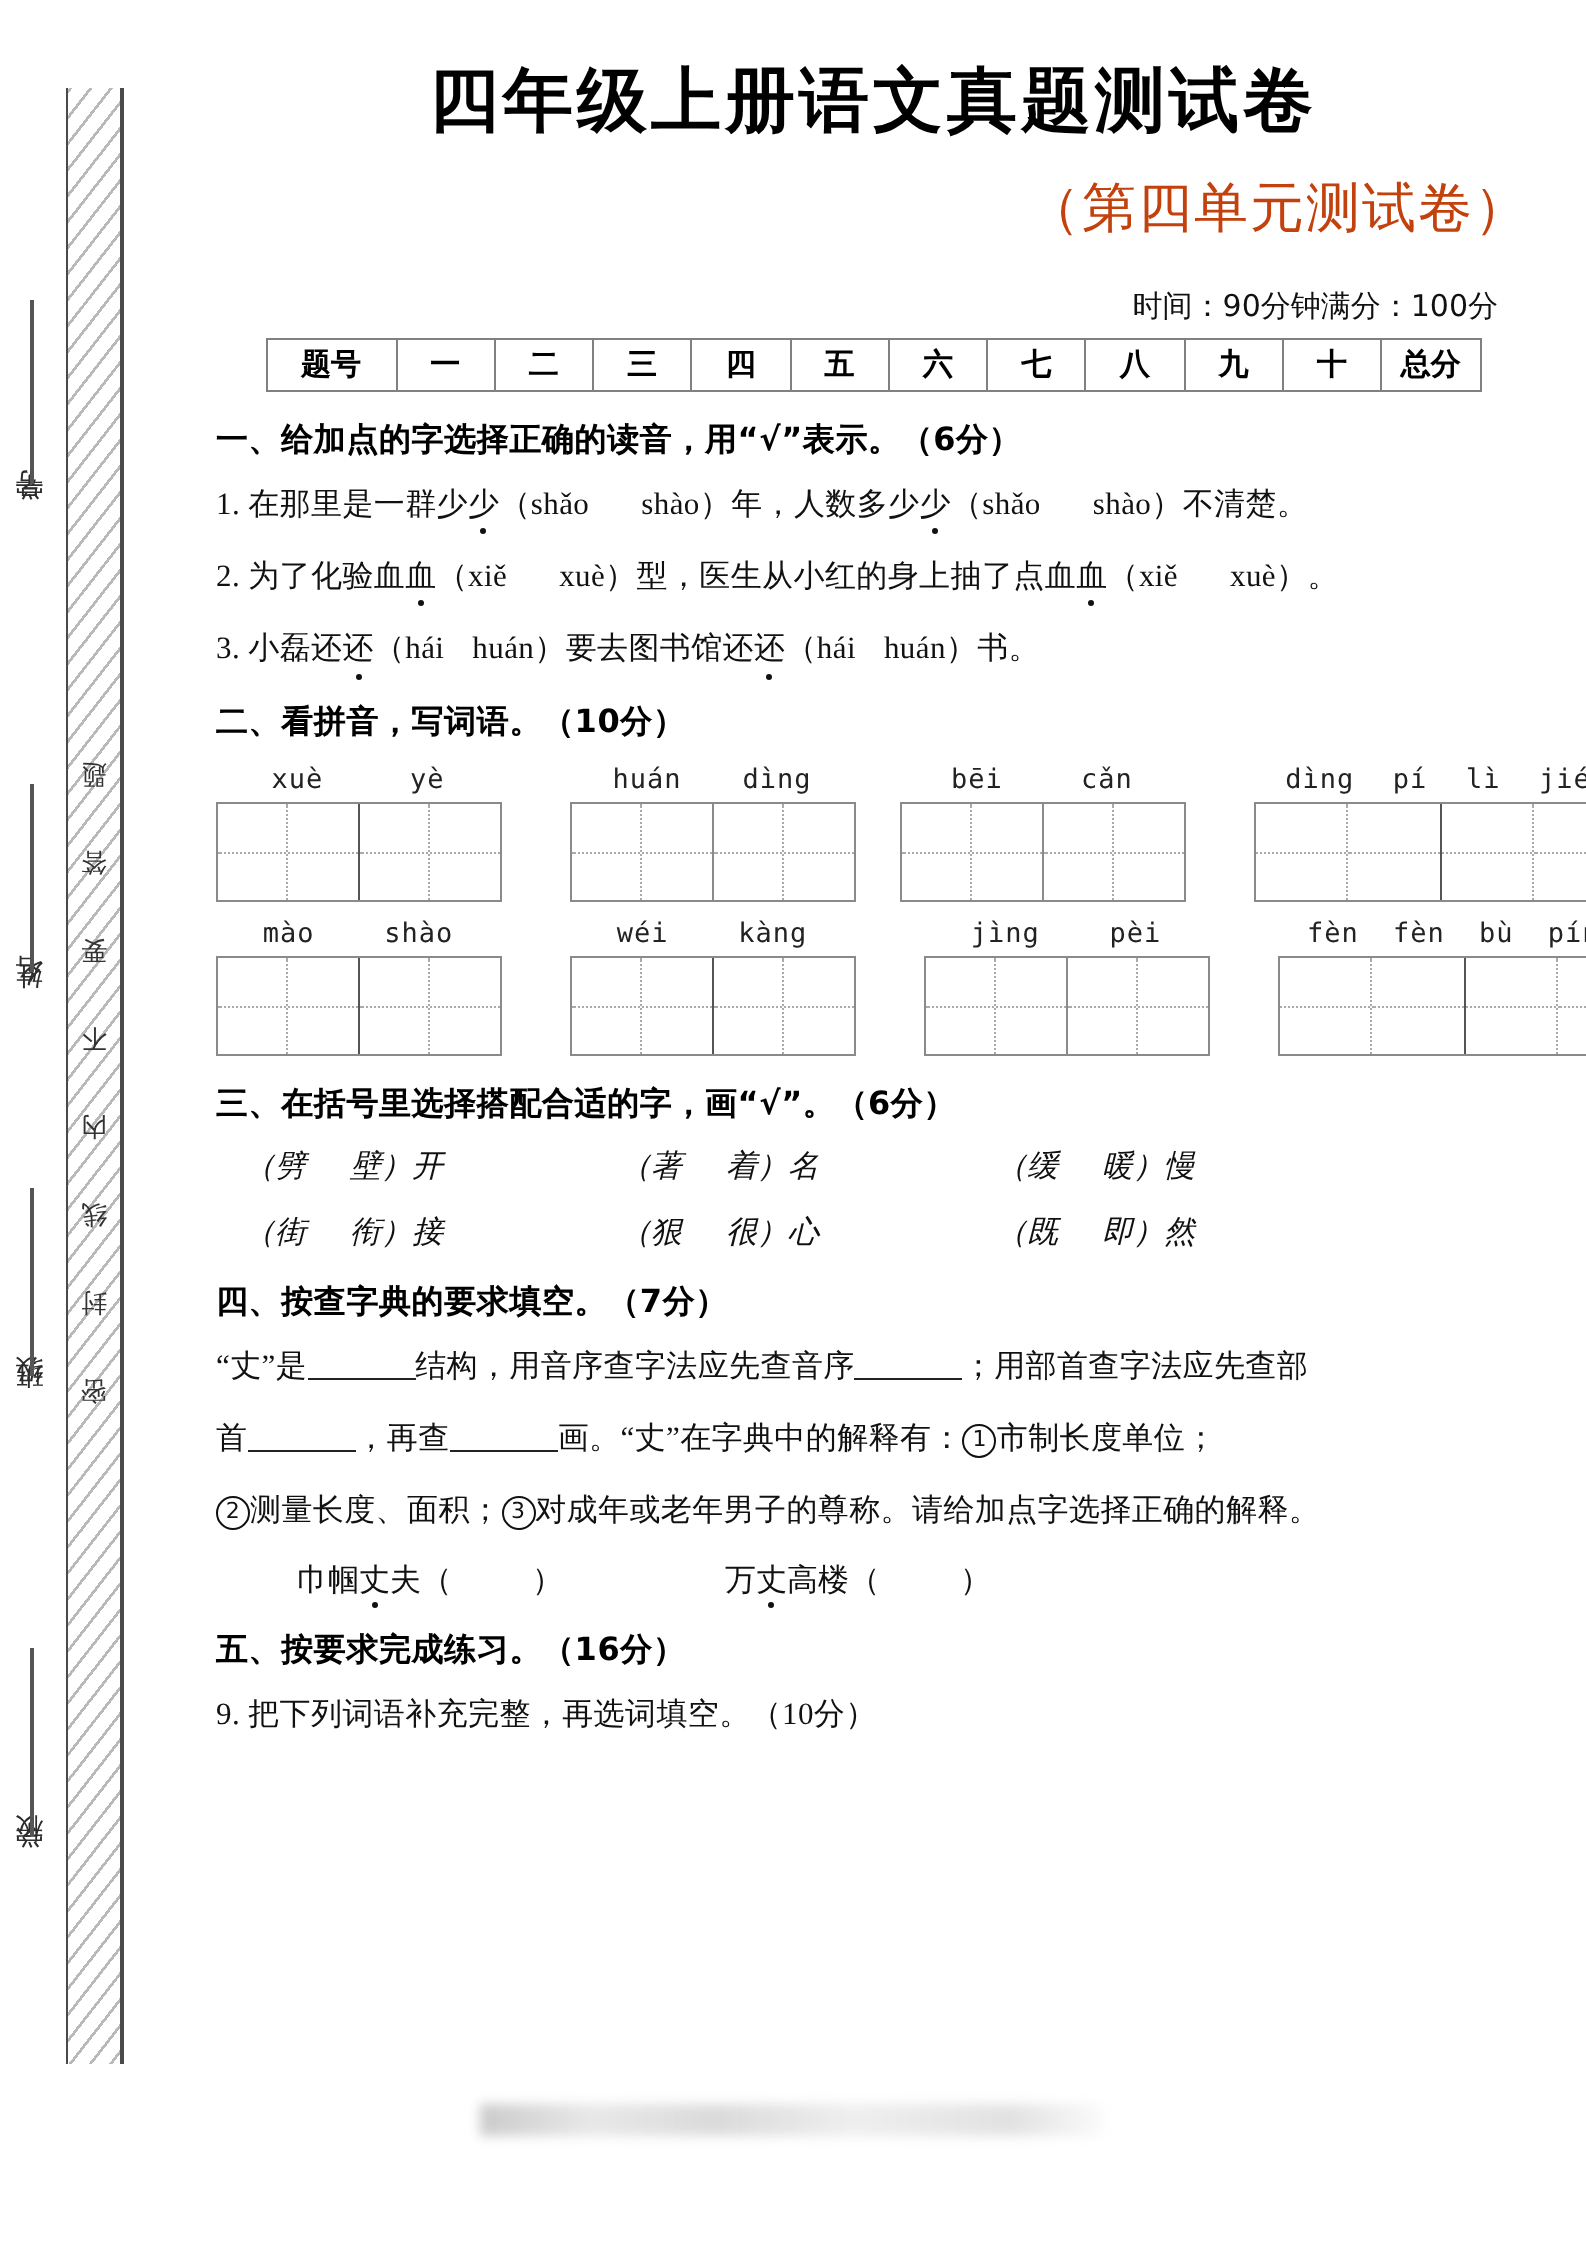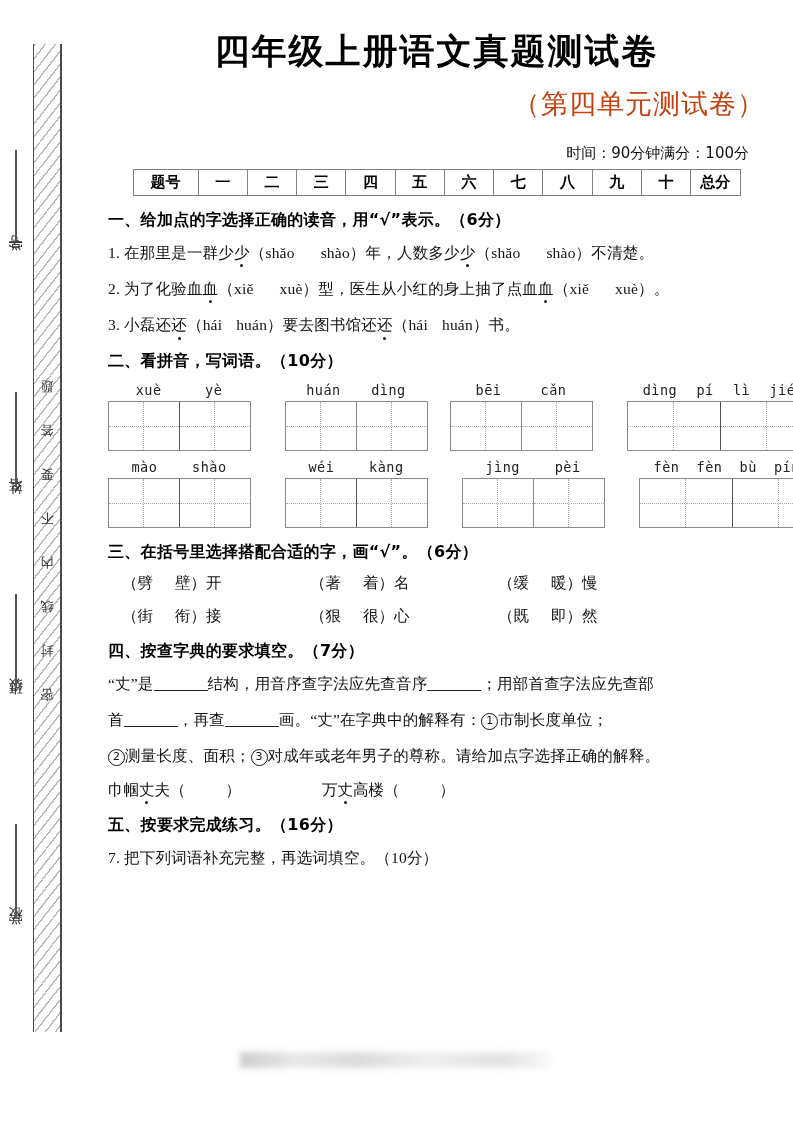--- a/index.html
+++ b/index.html
@@ -237,28 +237,29 @@
   .grid-box.solid-mid .grid-pair { border-right: 1px solid #555; }
   .grid-box.solid-mid .grid-pair:last-child { border-right: none; }
 
   .choice-row {
     font-size: 15.5px;
     margin: 0 0 12px 0;
     padding-left: 14px;
     color: #111;
     display: flex;
   }
-  .choice-item { width: 188px; }
+  .choice-item { width: 188px; font-style: italic; }
   .choice-item .inner-sp { display: inline-block; width: 22px; }
 
   .fill-row {
     font-size: 15.5px;
     margin: 0 0 12px 0;
     display: flex;
     color: #111;
+    text-align: center;
   }
   .fill-item { width: 214px; }
   .paren-blank { display: inline-block; width: 40px; }
 
   .idiom-row {
     font-size: 15.5px;
     margin: 0 0 6px 0;
     padding-left: 14px;
     display: flex;
     color: #111;
@@ -534,18 +535,18 @@
     <span class="circ-num">2</span><span>测量长度、面积；</span><span class="circ-num">3</span><span>对成年或老年男子的尊称。请给加点字选择正确的解释。</span>
   </div>
 
   <div class="fill-row">
     <div class="fill-item"><span>巾帼</span><span class="dotted">丈</span><span>夫（</span><span class="paren-blank"></span><span>）</span></div>
     <div class="fill-item"><span>万</span><span class="dotted">丈</span><span>高楼（</span><span class="paren-blank"></span><span>）</span></div>
   </div>
 
   <div class="sec-head">五、按要求完成练习。（16分）</div>
 
-  <div class="q-line">7. 把下列词语补充完整，再选词填空。（10分）</div>
+  <div class="q-line">9. 把下列词语补充完整，再选词填空。（10分）</div>
 
 
 </div>
 
 <div class="watermark"></div>
 
 </body></html>

